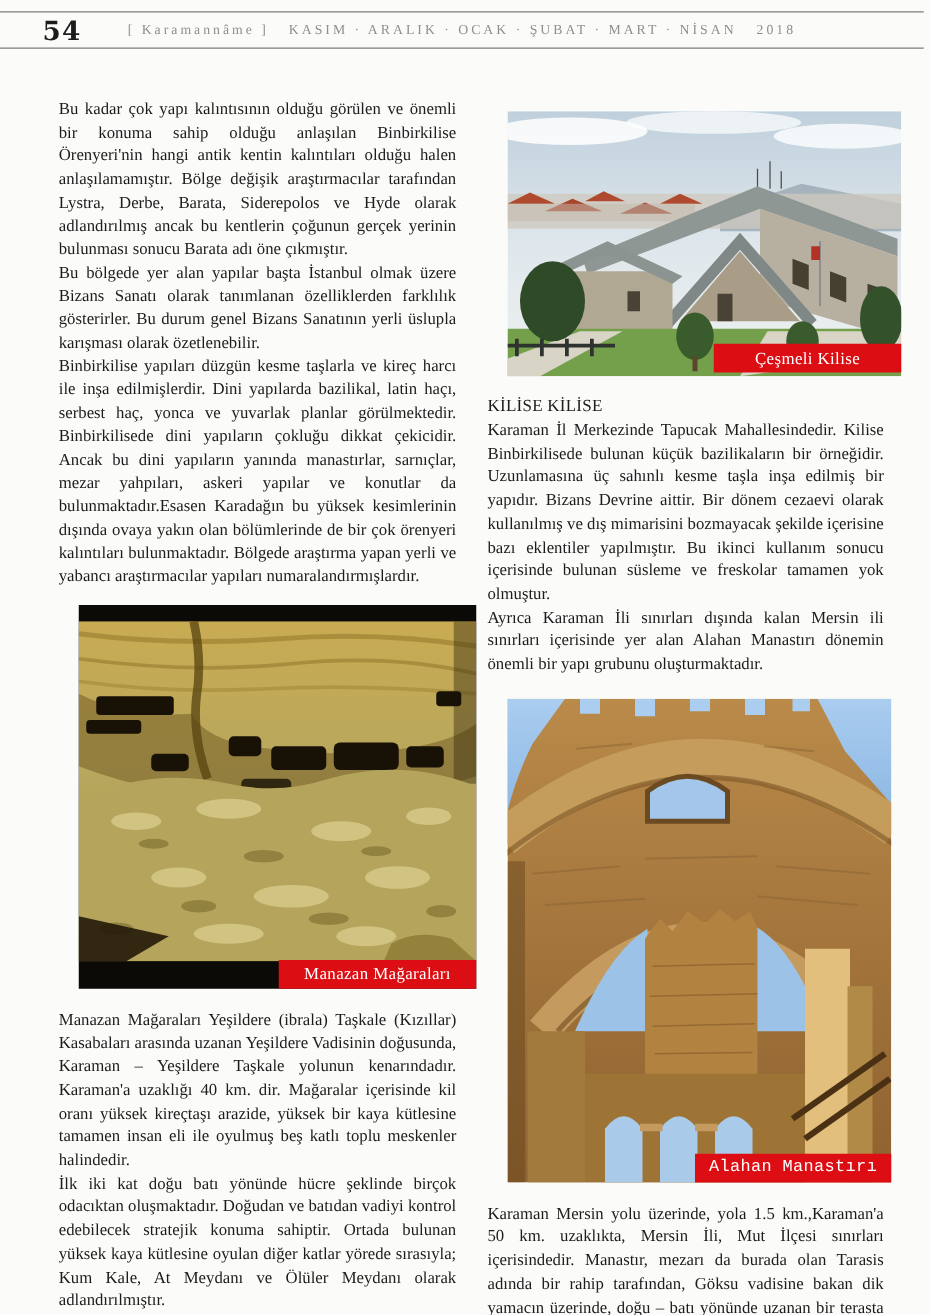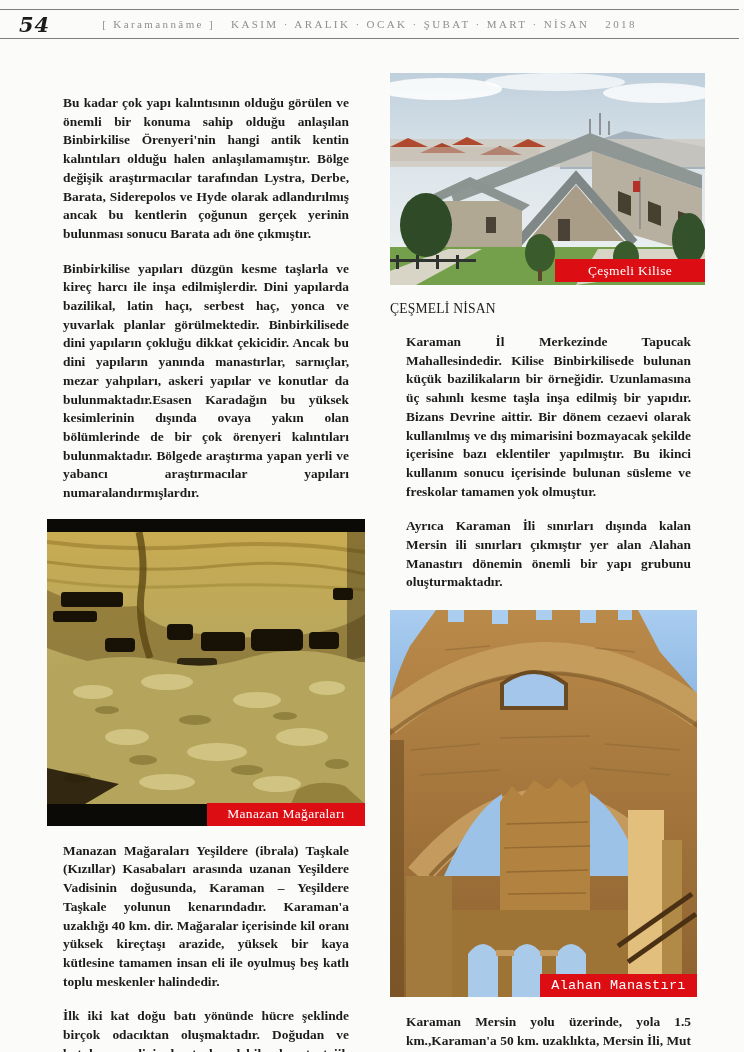--- a/index.html
+++ b/index.html
@@ -15,44 +15,44 @@
     margin:9px 5px 0 0;
     border-top:1px solid #7d7d7d;
     border-bottom:1px solid #7d7d7d;
     height:28px;
     position:relative;
     display:flex;align-items:center;
   }
   .pagenum{
     font-family:"DejaVu Serif",serif;
     font-weight:bold;font-size:21px;letter-spacing:1px;
-    padding-left:19px;line-height:1;font-style:italic;
+    padding-left:34px;line-height:1;
   }
   .hdrtext{
     position:absolute;left:0;right:0;
     text-align:center;
     color:#8f8f8f;font-size:11px;letter-spacing:2.4px;
     white-space:nowrap;
   }
   .hdrtext .mo{margin:0 16px;}
   
   .columns{display:flex;gap:25px;padding:34px 36px 0 47px;}
   .col{width:318px;flex:0 0 auto;}
   .col.right{width:317px;}
   .col.left{padding-top:5px;}
   p.body{
-    margin:16px;font-size:13.4px;line-height:18.7px;
-    text-align:justify;text-justify:inter-word;font-weight:bold;
+    margin:0;font-size:13.4px;line-height:18.7px;
+    text-align:justify;text-justify:inter-word;
   }
   h2.head{
     margin:16px 0 2px 0;
     font-size:13.6px;font-weight:normal;letter-spacing:0.2px;
   }
   
-  figure{margin:0;position:relative;}
+  figure{margin:16px;position:relative;}
   figure svg{display:block;}
   .fig-manazan{
     margin-top:13px;width:318px;
     background:#0c0a07;
     padding:13px 0 22px 0;
   }
   .fig-cesmeli{width:315px;height:212px;}
   .fig-alahan{margin-top:18px;width:307px;height:387px;font-family:Liberation Mono, monospace;}
   .redcap{
     position:absolute;right:0;bottom:0;
@@ -69,20 +69,21 @@
 
 <header class="hdr">
   <span class="pagenum">54</span>
   <span class="hdrtext"><span>[ Karamannâme ]</span><span class="mo">KASIM · ARALIK · OCAK · ŞUBAT · MART · NİSAN</span><span>2018</span></span>
 </header>
 
 <main class="columns">
 
   <section class="col left">
     <p class="body">Bu kadar çok yapı kalıntısının olduğu görülen ve önemli bir konuma sahip olduğu anlaşılan Binbirkilise Örenyeri'nin hangi antik kentin kalıntıları olduğu halen anlaşılamamıştır. Bölge değişik araştırmacılar tarafından Lystra, Derbe, Barata, Siderepolos ve Hyde olarak adlandırılmış ancak bu kentlerin çoğunun gerçek yerinin bulunması sonucu Barata adı öne çıkmıştır.</p>
+    <p class="body">Bu bölgede yer alan yapılar başta İstanbul olmak üzere Bizans Sanatı olarak tanımlanan özelliklerden farklılık gösterirler. Bu durum genel Bizans Sanatının yerli üslupla karışması olarak özetlenebilir.</p>
     <p class="body">Binbirkilise yapıları düzgün kesme taşlarla ve kireç harcı ile inşa edilmişlerdir. Dini yapılarda bazilikal, latin haçı, serbest haç, yonca ve yuvarlak planlar görülmektedir. Binbirkilisede dini yapıların çokluğu dikkat çekicidir. Ancak bu dini yapıların yanında manastırlar, sarnıçlar, mezar yahpıları, askeri yapılar ve konutlar da bulunmaktadır.Esasen Karadağın bu yüksek kesimlerinin dışında ovaya yakın olan bölümlerinde de bir çok örenyeri kalıntıları bulunmaktadır. Bölgede araştırma yapan yerli ve yabancı araştırmacılar yapıları numaralandırmışlardır.</p>
 
     <figure class="fig-manazan">
       <svg viewBox="0 0 318 272" width="318" height="272" preserveAspectRatio="none">
         <defs>
           <linearGradient id="rock" x1="0" y1="0" x2="0" y2="1">
             <stop offset="0" stop-color="#c9ab52"></stop>
             <stop offset="0.45" stop-color="#b7a75e"></stop>
             <stop offset="1" stop-color="#a5953f"></stop>
           </linearGradient>
@@ -195,23 +196,23 @@
           <rect x="0" y="186" width="86" height="3"></rect>
           <rect x="6" y="182" width="3" height="14"></rect>
           <rect x="26" y="182" width="3" height="14"></rect>
           <rect x="46" y="182" width="3" height="14"></rect>
           <rect x="66" y="182" width="3" height="14"></rect>
         </g>
       </svg>
       <figcaption class="redcap w-cesmeli">Çeşmeli Kilise</figcaption>
     </figure>
 
-    <h2 class="head">ÇEŞMELİ NİSAN</h2>
+    <h2 class="head">KİLİSE KİLİSE</h2>
     <p class="body">Karaman İl Merkezinde Tapucak Mahallesindedir. Kilise Binbirkilisede bulunan küçük bazilikaların bir örneğidir. Uzunlamasına üç sahınlı kesme taşla inşa edilmiş bir yapıdır. Bizans Devrine aittir. Bir dönem cezaevi olarak kullanılmış ve dış mimarisini bozmayacak şekilde içerisine bazı eklentiler yapılmıştır. Bu ikinci kullanım sonucu içerisinde bulunan süsleme ve freskolar tamamen yok olmuştur.</p>
-    <p class="body">Ayrıca Karaman İli sınırları dışında kalan Mersin ili sınırları çıkmıştır yer alan Alahan Manastırı dönemin önemli bir yapı grubunu oluşturmaktadır.</p>
+    <p class="body">Ayrıca Karaman İli sınırları dışında kalan Mersin ili sınırları içerisinde yer alan Alahan Manastırı dönemin önemli bir yapı grubunu oluşturmaktadır.</p>
 
     <figure class="fig-alahan">
       <svg viewBox="0 0 307 387" width="307" height="387" preserveAspectRatio="none">
         <defs>
           <linearGradient id="stone" x1="0" y1="0" x2="0" y2="1">
             <stop offset="0" stop-color="#b98a49"></stop>
             <stop offset="1" stop-color="#8e6130"></stop>
           </linearGradient>
           <linearGradient id="skyg" x1="0" y1="0" x2="0" y2="1">
             <stop offset="0" stop-color="#aacdf0"></stop>

